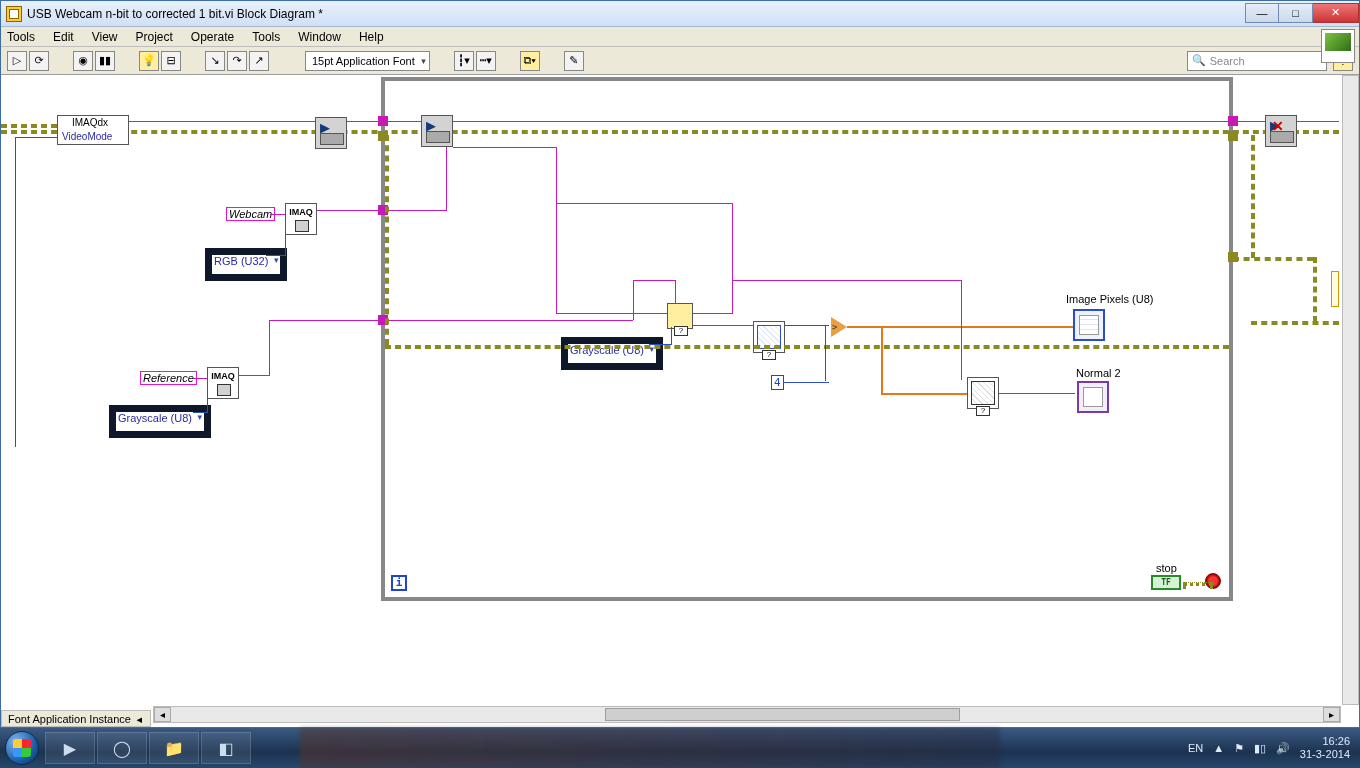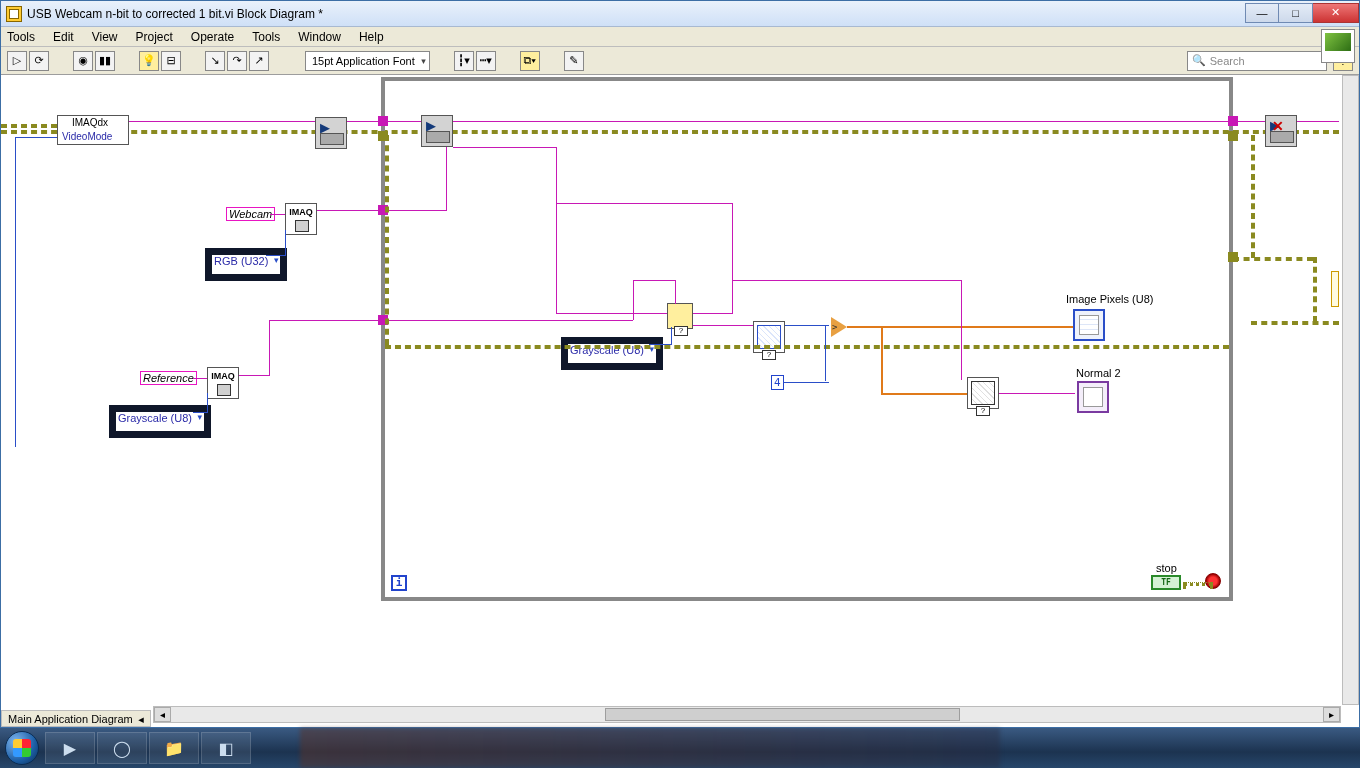--- a/index.html
+++ b/index.html
@@ -292,31 +292,42 @@
 
     <div class="wire h c-green thick dash" style="left:1232px;top:182px;width:80px"></div>
     <div class="wire v c-green thick dash" style="left:1250px;top:60px;height:123px"></div>
     <div class="wire h c-green thick dash" style="left:1250px;top:246px;width:88px"></div>
     <div class="wire v c-green thick dash" style="left:1312px;top:182px;height:65px"></div>
     <div style="left:1330px;top:196px;width:8px;height:36px;border:1px solid #c90;background:#fffbe0"></div>
 
   </div>
 
   <div class="vscroll"></div>
-  <div class="status" style="right:auto;width:150px"><span>Main Application Diagram</span> &nbsp;◂</div>
+  <div class="status" style="right:auto;width:150px"><span>Font Application Instance</span> &nbsp;◂</div>
   <div class="hscroll" style="left:152px">
     <div class="arr l">◂</div>
     <div class="thumb"></div>
     <div class="arr r">▸</div>
   </div>
 
 </div>
 
 <div class="taskbar">
   <div class="blurback"></div>
   <div class="startorb">
       <div class="orb"></div>
     </div>
   <div class="tbitem">▶</div>
   <div class="tbitem">◯</div>
   <div class="tbitem">📁</div>
   <div class="tbitem">◧</div>
+  <div class="tray">
+    <span>EN</span>
+    <span>▲</span>
+    <span>⚑</span>
+    <span>▮▯</span>
+    <span>🔊</span>
+    <div class="clock">
+      <div>16:26</div>
+      <div>31-3-2014</div>
+    </div>
+  </div>
 </div>
 
 </body></html>

